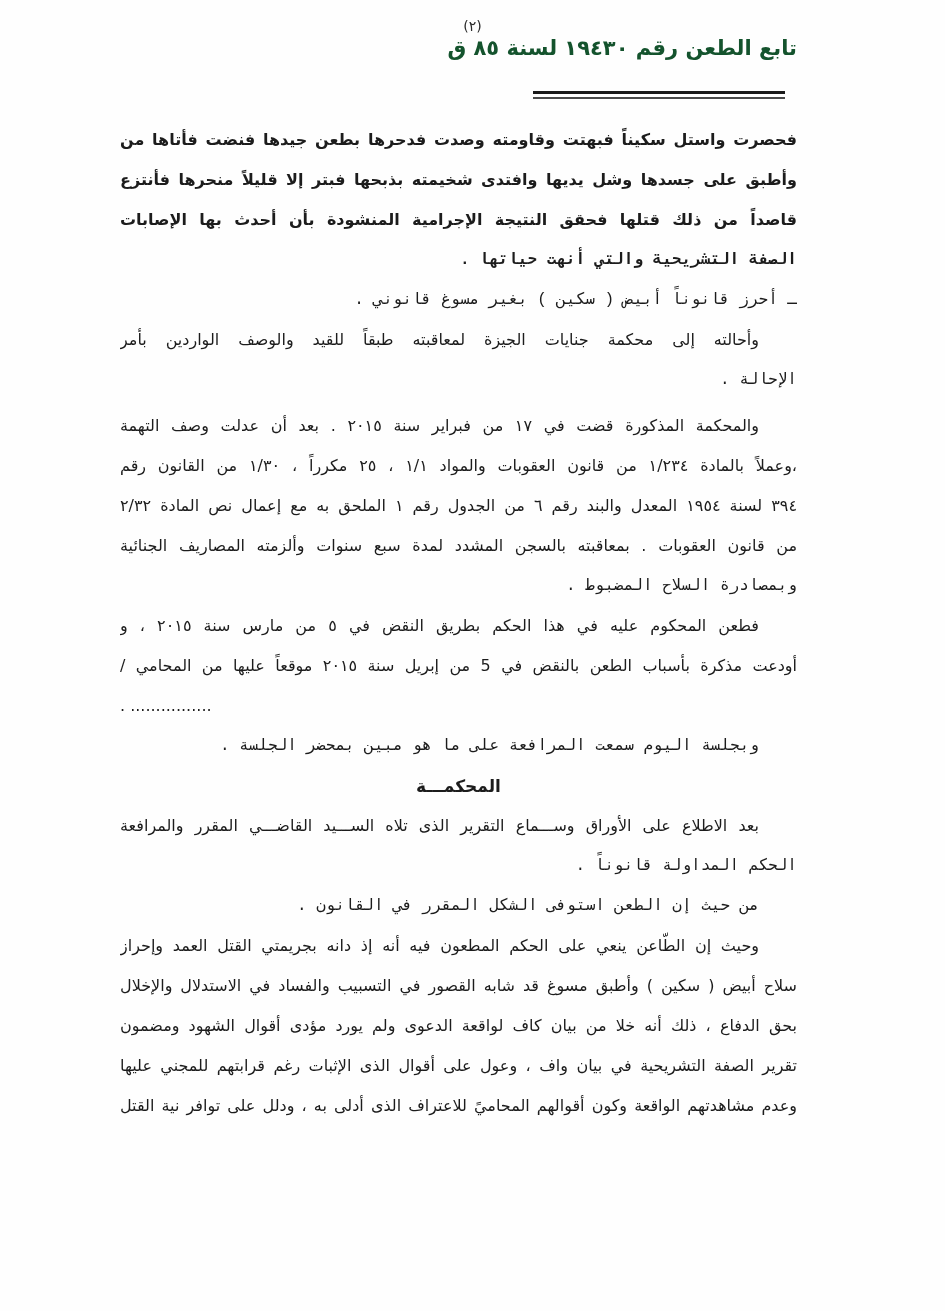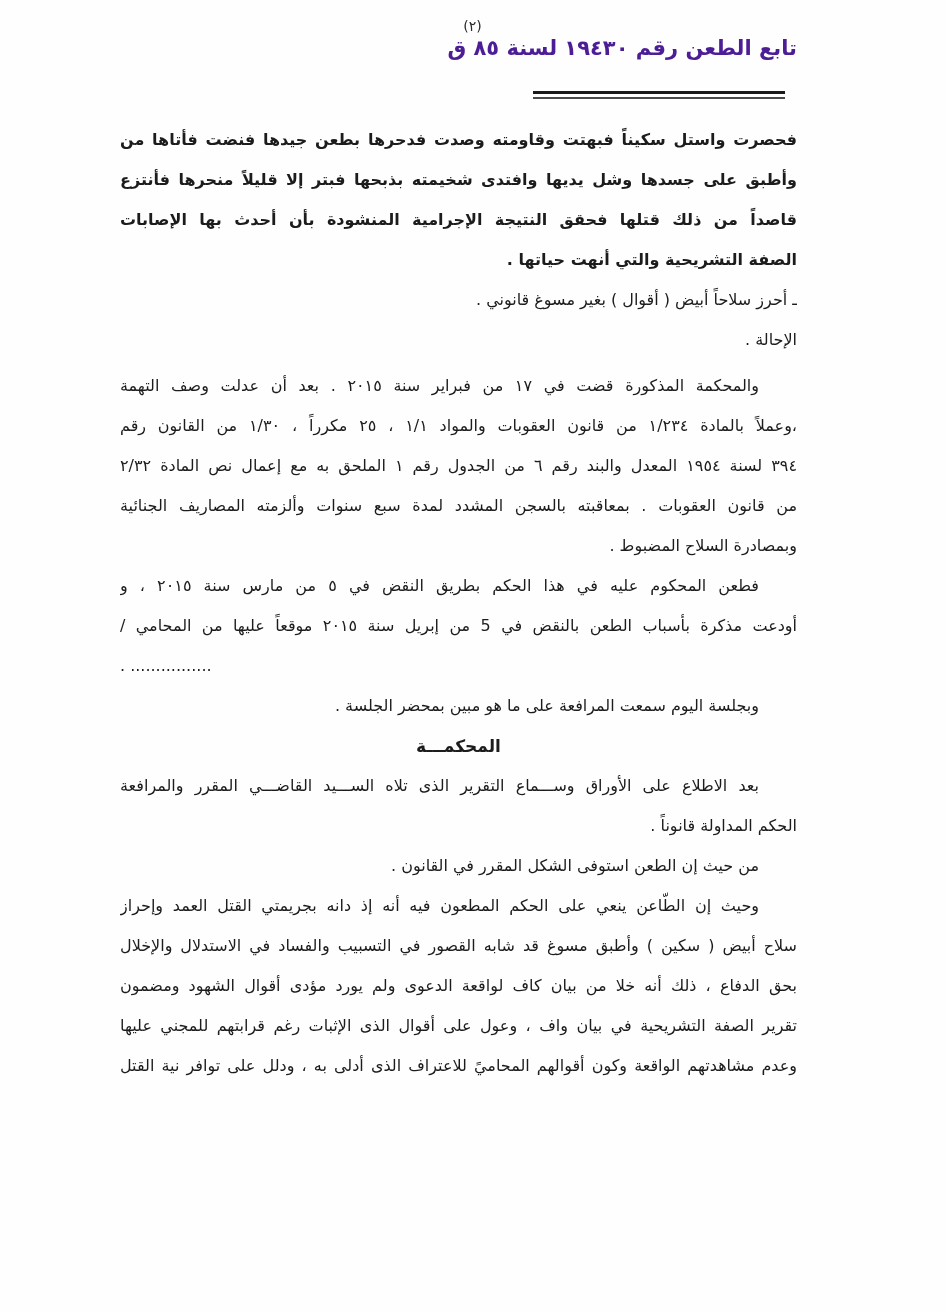--- a/index.html
+++ b/index.html
@@ -13,61 +13,62 @@
     font-family:"DejaVu Sans", sans-serif;
   }
   .page-number{
     position:absolute;top:18px;left:0;right:0;
     text-align:center;
     font-size:14px;color:#2a2a2a;
   }
   .case-header{
     position:absolute;top:36px;right:148px;
     font-size:21px;font-weight:bold;
-    color:#4c1d95;
+    color:#14532d;
   }
   .header-divider{
     position:absolute;top:91px;right:160px;
     width:252px;height:3px;
     border-top:3px solid #1a1a1a;
     border-bottom:2px solid #4a4a4a;
   }
   .doc{
     position:absolute;top:120px;right:148px;
     width:677px;
   }
   .line{
     height:40px;line-height:40px;
     font-size:16px;
     overflow:hidden;
     text-align:justify;
     text-align-last:justify;
     -moz-text-align-last:justify;
   }
-  .line.right{text-align:left;text-align-last:right;}
+  .line.right{text-align:left;text-align-last:right;font-family:Liberation Mono, monospace;}
   .line.center{text-align:right;text-align-last:center;}
   .line.left{text-align:left;text-align-last:left;}
   .line.indent{padding-right:38px;}
   .line.bold{font-weight:bold;}
   .line.gap{margin-top:6px;}
   .line.heading{font-size:17px;}
 </style>
 </head>
 <body>
 
 <div class="page">
   <div class="page-number">(٢)</div>
   <div class="case-header">تابع الطعن رقم ١٩٤٣٠ لسنة ٨٥ ق</div>
   <div class="header-divider"></div>
   <div class="doc">
       <div class="line justify bold">فحصرت واستل سكيناً فبهتت وقاومته وصدت فدحرها بطعن جيدها فنضت فأتاها من خلفها</div>
       <div class="line justify bold">وأطبق على جسدها وشل يديها وافتدى شخيمته بذبحها فبتر إلا قليلاً منحرها فأنتزع منها روحها</div>
       <div class="line justify bold">قاصداً من ذلك قتلها فحقق النتيجة الإجرامية المنشودة بأن أحدث بها الإصابات الموصوفة بتقرير</div>
       <div class="line right bold">الصفة التشريحية والتي أنهت حياتها .</div>
-      <div class="line right">ـ أحرز سلاحاً أبيض ( أقوال ) بغير مسوغ قانوني .</div>
+      <div class="line right">ـ أحرز قانوناً أبيض ( سكين ) بغير مسوغ قانوني .</div>
+      <div class="line justify indent">وأحالته إلى محكمة جنايات الجيزة لمعاقبته طبقاً للقيد والوصف الواردين بأمر</div>
       <div class="line right">الإحالة .</div>
       <div class="line justify indent gap">والمحكمة المذكورة قضت في ١٧ من فبراير سنة ٢٠١٥ . بعد أن عدلت وصف التهمة</div>
       <div class="line justify">،وعملاً بالمادة ١/٢٣٤ من قانون العقوبات والمواد ١/١ ، ٢٥ مكرراً ، ١/٣٠ من القانون رقم</div>
       <div class="line justify">٣٩٤ لسنة ١٩٥٤ المعدل والبند رقم ٦ من الجدول رقم ١ الملحق به مع إعمال نص المادة ٢/٣٢</div>
       <div class="line justify">من قانون العقوبات . بمعاقبته بالسجن المشدد لمدة سبع سنوات وألزمته المصاريف الجنائية</div>
       <div class="line right">وبمصادرة السلاح المضبوط .</div>
       <div class="line justify indent">فطعن المحكوم عليه في هذا الحكم بطريق النقض في ٥ من مارس سنة ٢٠١٥ ، و</div>
       <div class="line justify">أودعت مذكرة بأسباب الطعن بالنقض في 5 من إبريل سنة ٢٠١٥ موقعاً عليها من المحامي /</div>
       <div class="line left">................ .</div>
       <div class="line right indent">وبجلسة اليوم سمعت المرافعة على ما هو مبين بمحضر الجلسة .</div>

